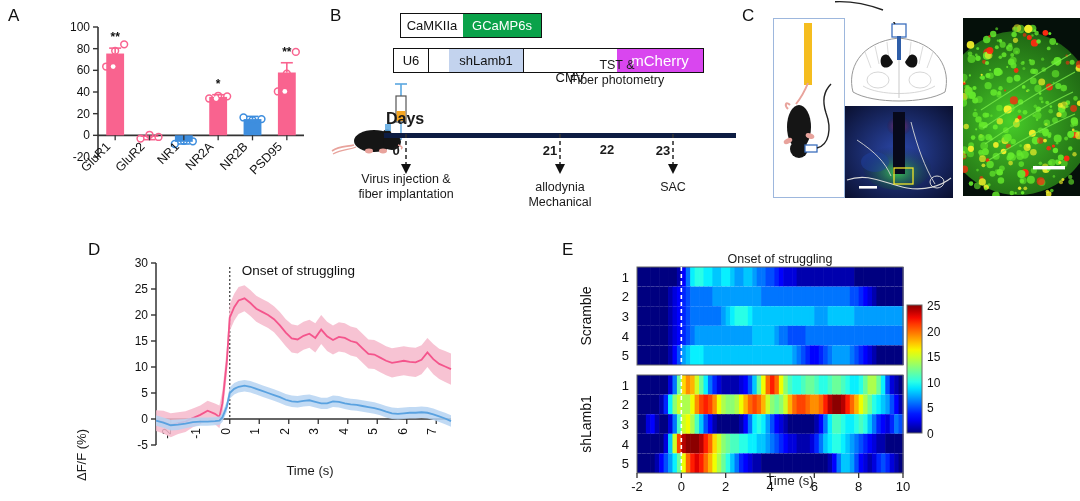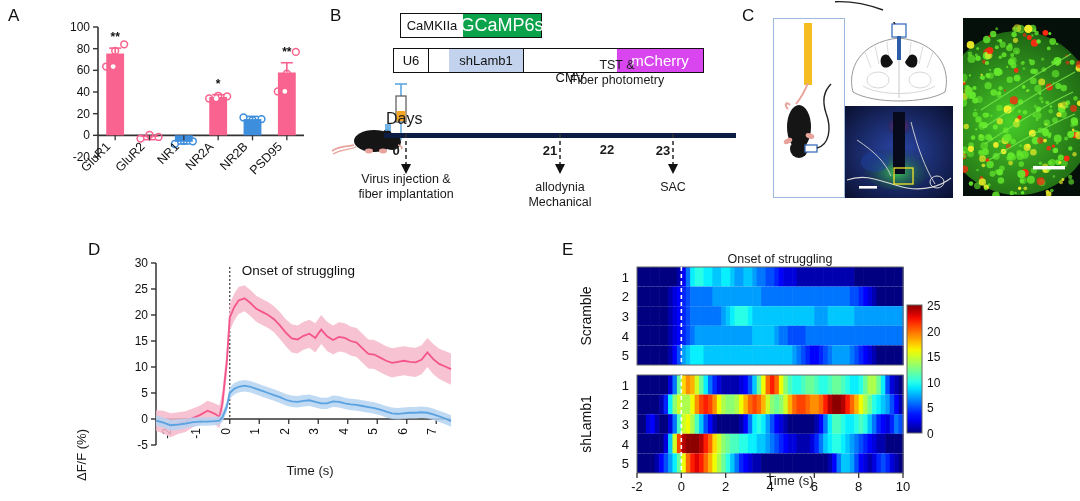--- a/index.html
+++ b/index.html
@@ -102,21 +102,21 @@
         <line x1="228.83333333333334" y1="130.33333333333334" x2="228.83333333333334" y2="135.33333333333334" stroke="#333" stroke-width="1.3"></line>
         <text x="224.83333333333334" y="142.33333333333334" font-family="Liberation Sans, sans-serif" fill="#111" font-size="12.5" text-anchor="end" transform="rotate(-45 224.83333333333334 142.33333333333334)">PSD95</text>
       </svg>
   </div>
 
   <div class="panel-letter" style="left:330px;top:6px;">B</div>
   <div class="abs" style="left:320px;top:0px;width:420px;height:220px;">
 
     <div class="abs" id="construct1" style="left:80px;top:13px;display:flex;border:1.6px solid #111;height:23px;">
         <div style="width: 62px; background: rgb(255, 255, 255); color: rgb(17, 17, 17); display: flex; align-items: center; justify-content: center; font-size: 13px;">CaMKIIa</div>
-        <div style="width: 78px; background: rgb(10, 162, 74); color: rgb(255, 255, 255); display: flex; align-items: center; justify-content: center; font-size: 18px;">GCaMP6s</div>
+        <div style="width: 78px; background: rgb(10, 162, 74); color: rgb(255, 255, 255); display: flex; align-items: center; justify-content: center; font-size: 13px;">GCaMP6s</div>
       </div>
 
     <div class="abs" id="construct2" style="left:73px;top:48px;display:flex;border:1.6px solid #111;height:23px;gap:20px;">
         <div style="width: 34px; background: rgb(255, 255, 255); color: rgb(17, 17, 17); display: flex; align-items: center; justify-content: center; font-size: 13px; border-right: 1.4px solid rgb(17, 17, 17);">U6</div>
         <div style="width: 74px; background: rgb(195, 211, 238); color: rgb(17, 17, 17); display: flex; align-items: center; justify-content: center; font-size: 13px; border-right: 1.4px solid rgb(17, 17, 17);">shLamb1</div>
         <div style="width: 52px; background: rgb(255, 255, 255); color: rgb(17, 17, 17); display: flex; align-items: center; justify-content: center; font-size: 13px; border-right: 1.4px solid rgb(17, 17, 17); margin-top: 28px;">CMV</div>
         <div style="width: 86px; background: #d946ef; color: rgb(255, 255, 255); display: flex; align-items: center; justify-content: center; font-size: 15px; border-right: none;">mCherry</div>
       </div>
 
     <svg width="30" height="70" style="position:absolute;left:66px;top:80px;">
@@ -132,21 +132,21 @@
       <path d="M3 39 C 12 34, 20 35, 26 32" stroke="#e8a39c" stroke-width="1.3" fill="none"></path>
       <ellipse cx="44" cy="26" rx="20" ry="11" fill="#151515"></ellipse>
       <ellipse cx="62" cy="27" rx="9" ry="8" fill="#151515"></ellipse>
       <circle cx="57" cy="19" r="4.5" fill="#151515"></circle>
       <path d="M68 30 C 72 31, 73 33, 71 34" stroke="#e8a39c" stroke-width="1.4" fill="none"></path>
       <ellipse cx="39" cy="36" rx="4" ry="2.4" fill="#e8a39c"></ellipse>
       <ellipse cx="53" cy="36" rx="4" ry="2.4" fill="#e8a39c"></ellipse>
       <rect x="55" y="9" width="6" height="7" fill="#5aa7e0" opacity="0.85"></rect>
     </svg>
 
-    <div class="abs" style="left:66px;top:110px;font-size:16px;font-weight:normal;">Days</div>
+    <div class="abs" style="left:66px;top:110px;font-size:16px;font-weight:bold;">Days</div>
     <div class="abs" style="left:64px;top:133px;width:352px;height:5px;background:#0d1c42;"></div>
     <svg id="svgB" width="420" height="95" style="position:absolute;left:0px;top:128px;">
         <line x1="86" y1="6" x2="86" y2="38" stroke="#333" stroke-width="1.6" stroke-dasharray="4 3"></line>
         <path d="M86 46 L81 36 L91 36 Z" fill="#111"></path>
         <line x1="240" y1="6" x2="240" y2="38" stroke="#333" stroke-width="1.6" stroke-dasharray="4 3"></line>
         <path d="M240 46 L235 36 L245 36 Z" fill="#111"></path>
         <line x1="297" y1="-2" x2="297" y2="-44" stroke="#333" stroke-width="1.6" stroke-dasharray="4 3"></line>
         <path d="M297 -52 L292 -42 L302 -42 Z" fill="#111"></path>
         <line x1="353" y1="6" x2="353" y2="38" stroke="#333" stroke-width="1.6" stroke-dasharray="4 3"></line>
         <path d="M353 46 L348 36 L358 36 Z" fill="#111"></path>

